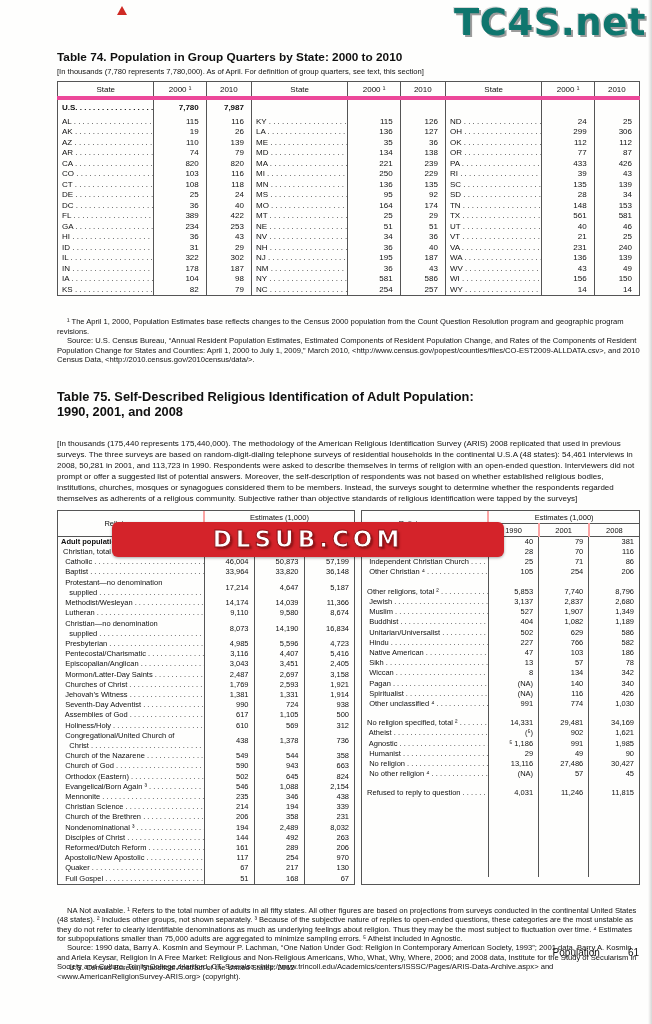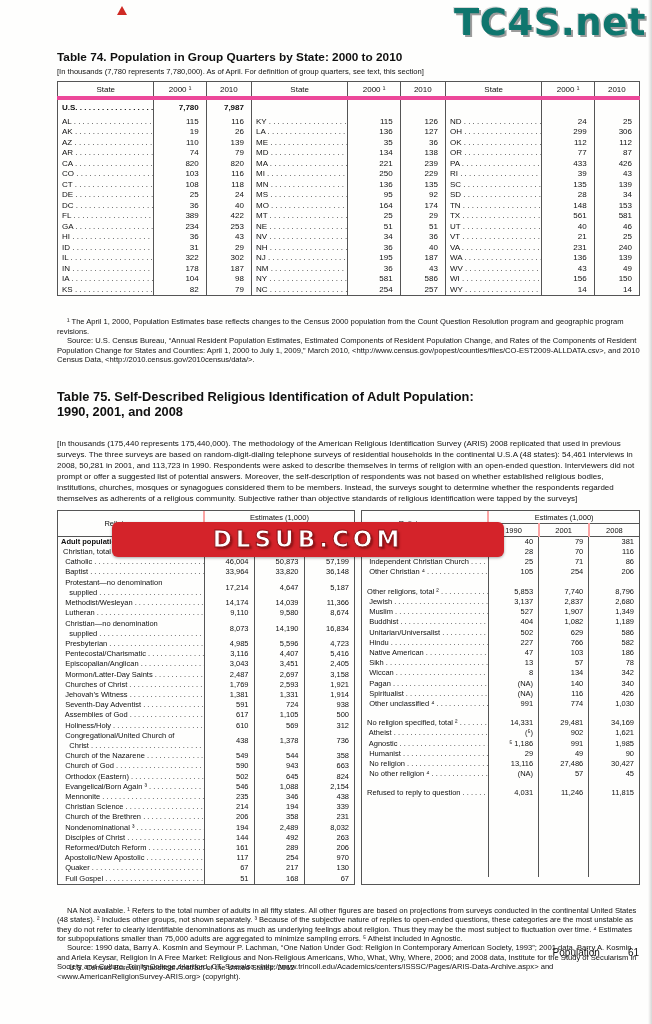--- a/index.html
+++ b/index.html
@@ -420,21 +420,21 @@
               <td class="num">1,921</td>
             </tr>
             <tr>
               <td class="lbl">  Jehovah’s Witness . . . . . . . . . . . . . . . . . . . . . . . . . . . . . . . . . . . . . . . . . . . . . . .</td>
               <td class="num">1,381</td>
               <td class="num">1,331</td>
               <td class="num">1,914</td>
             </tr>
             <tr>
               <td class="lbl">  Seventh-Day Adventist . . . . . . . . . . . . . . . . . . . . . . . . . . . . . . . . . . . . . . . . . . . . . . .</td>
-              <td class="num">591</td>
+              <td class="num">990</td>
               <td class="num">724</td>
               <td class="num">938</td>
             </tr>
             <tr>
               <td class="lbl">  Assemblies of God . . . . . . . . . . . . . . . . . . . . . . . . . . . . . . . . . . . . . . . . . . . . . . .</td>
               <td class="num">617</td>
               <td class="num">1,105</td>
               <td class="num">500</td>
             </tr>
             <tr>

